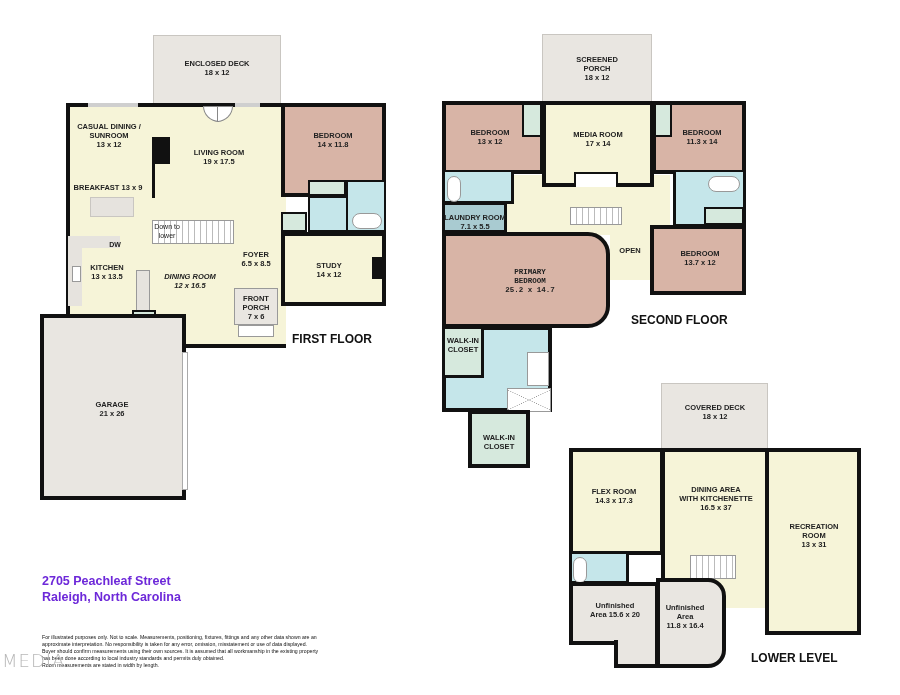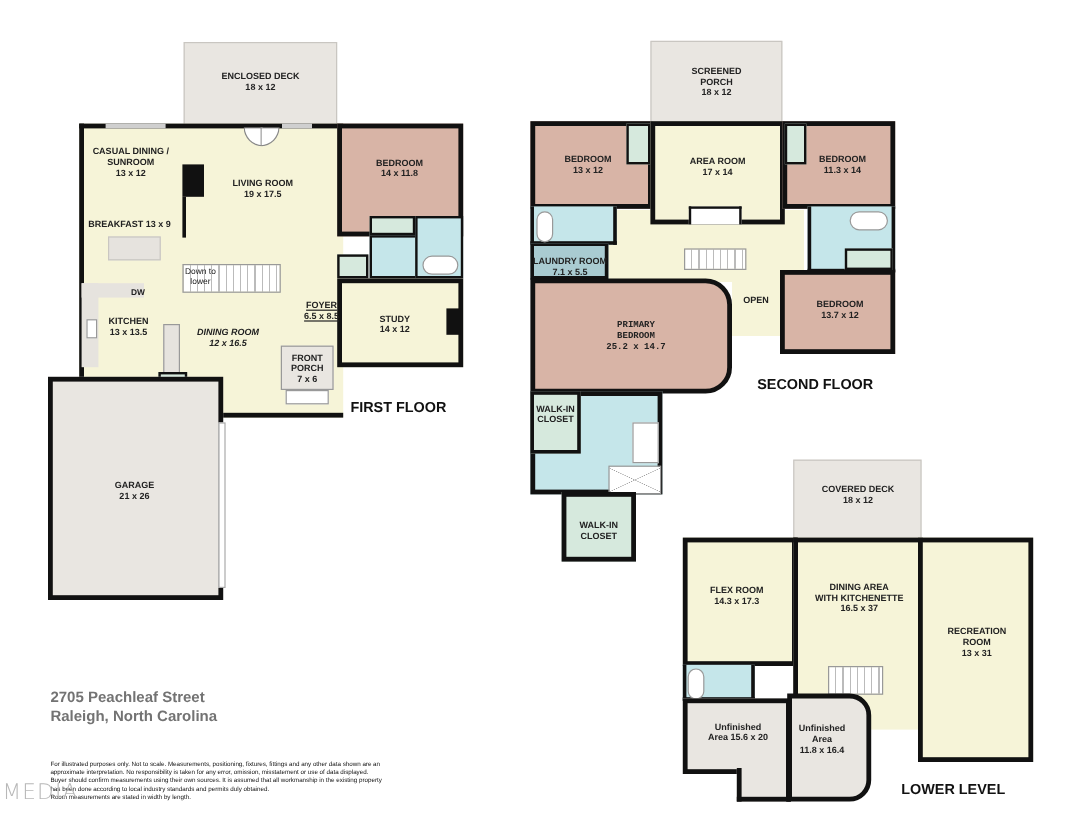--- a/index.html
+++ b/index.html
@@ -10,21 +10,21 @@
   .lbl { position: absolute; text-align: center; font-weight: bold; font-size: 7.5px; line-height: 9px; color: #222; transform: translate(-50%, -50%); white-space: nowrap; }
   .lbl span { display: block; }
   .deck { background: #e9e6e1; border: 1px solid #c9c6c1; }
   .yellow { background: #f6f4d8; }
   .pink { background: #d8b4a6; }
   .blue { background: #c5e6ea; }
   .green { background: #d6e9dd; }
   .teal { background: #a9cbd1; }
   .grey { background: #e9e6e1; }
   .floor-title { position: absolute; font-weight: bold; font-size: 12px; color: #111; white-space: nowrap; }
-  .address { position: absolute; left: 42px; top: 573px; font-weight: bold; font-size: 12.5px; line-height: 16px; color: #737373; }
+  .address { position: absolute; left: 42px; top: 573px; font-weight: bold; font-size: 12.5px; line-height: 16px; color: #6d28d9; }
   .address span { display: block; }
   .disclaimer { position: absolute; left: 42px; top: 634px; width: 330px; font-size: 5.2px; line-height: 7px; color: #111; }
   .disclaimer span { display: block; }
   .watermark { position: absolute; left: 2px; top: 650px; font-size: 18px; color: #b8b8b8; letter-spacing: 1px; font-family: "DejaVu Sans", sans-serif; font-weight: 200; }
   .fire { position: absolute; background: #111; }
   .stairs { position: absolute; background: repeating-linear-gradient(90deg, #fff 0 5px, #bbb 5px 6px); border: 1px solid #999; }
   .door { position: absolute; border: 1px solid #888; background: #fff; border-radius: 0 0 100% 0; }
   .fixture { position: absolute; background: #fff; border: 1px solid #999; }
   .tub { border-radius: 8px; }
   .window { position: absolute; background: #cfcfcf; }
@@ -98,21 +98,21 @@
   <div class="fixture" style="left:72px;top:266px;width:7px;height:14px;"></div>
   <div class="fixture" style="left:136px;top:270px;width:12px;height:40px;background:#e6e3de;"></div>
   <div class="lbl" style="left:107px;top:272px;">
     <span>KITCHEN</span>
     <span>13 x 13.5</span>
   </div>
   <div class="lbl" style="left:190px;top:281px;font-style:italic;">
     <span>DINING ROOM</span>
     <span>12 x 16.5</span>
   </div>
-  <div class="lbl" style="left:268px;top:259px;text-decoration:underline;">
+  <div class="lbl" style="left:256px;top:259px;">
     <span>FOYER</span>
     <span>6.5 x 8.5</span>
   </div>
 
   <div class="room grey" style="left:234px;top:288px;width:44px;height:37px;border:1px solid #999;"></div>
   <div class="lbl" style="left:256px;top:307px;">
     <span>FRONT</span>
     <span>PORCH</span>
     <span>7 x 6</span>
   </div>
@@ -145,21 +145,21 @@
 
   <div class="room pink wall" style="left:442px;top:101px;width:102px;height:73px;"></div>
   <div class="room green" style="left:522px;top:103px;width:20px;height:34px;border:2px solid #111;"></div>
   <div class="lbl" style="left:490px;top:137px;">
     <span>BEDROOM</span>
     <span>13 x 12</span>
   </div>
 
   <div class="room yellow wall" style="left:542px;top:101px;width:112px;height:86px;"></div>
   <div class="lbl" style="left:598px;top:139px;">
-    <span>AREA ROOM</span>
+    <span>MEDIA ROOM</span>
     <span>17 x 14</span>
   </div>
   <div class="abs" style="left:574px;top:172px;width:44px;height:15px;background:#fff;border:2px solid #111;border-bottom:none;"></div>
 
   <div class="room pink wall" style="left:652px;top:101px;width:94px;height:73px;"></div>
   <div class="room green" style="left:654px;top:103px;width:18px;height:34px;border:2px solid #111;"></div>
   <div class="lbl" style="left:702px;top:137px;">
     <span>BEDROOM</span>
     <span>11.3 x 14</span>
   </div>

